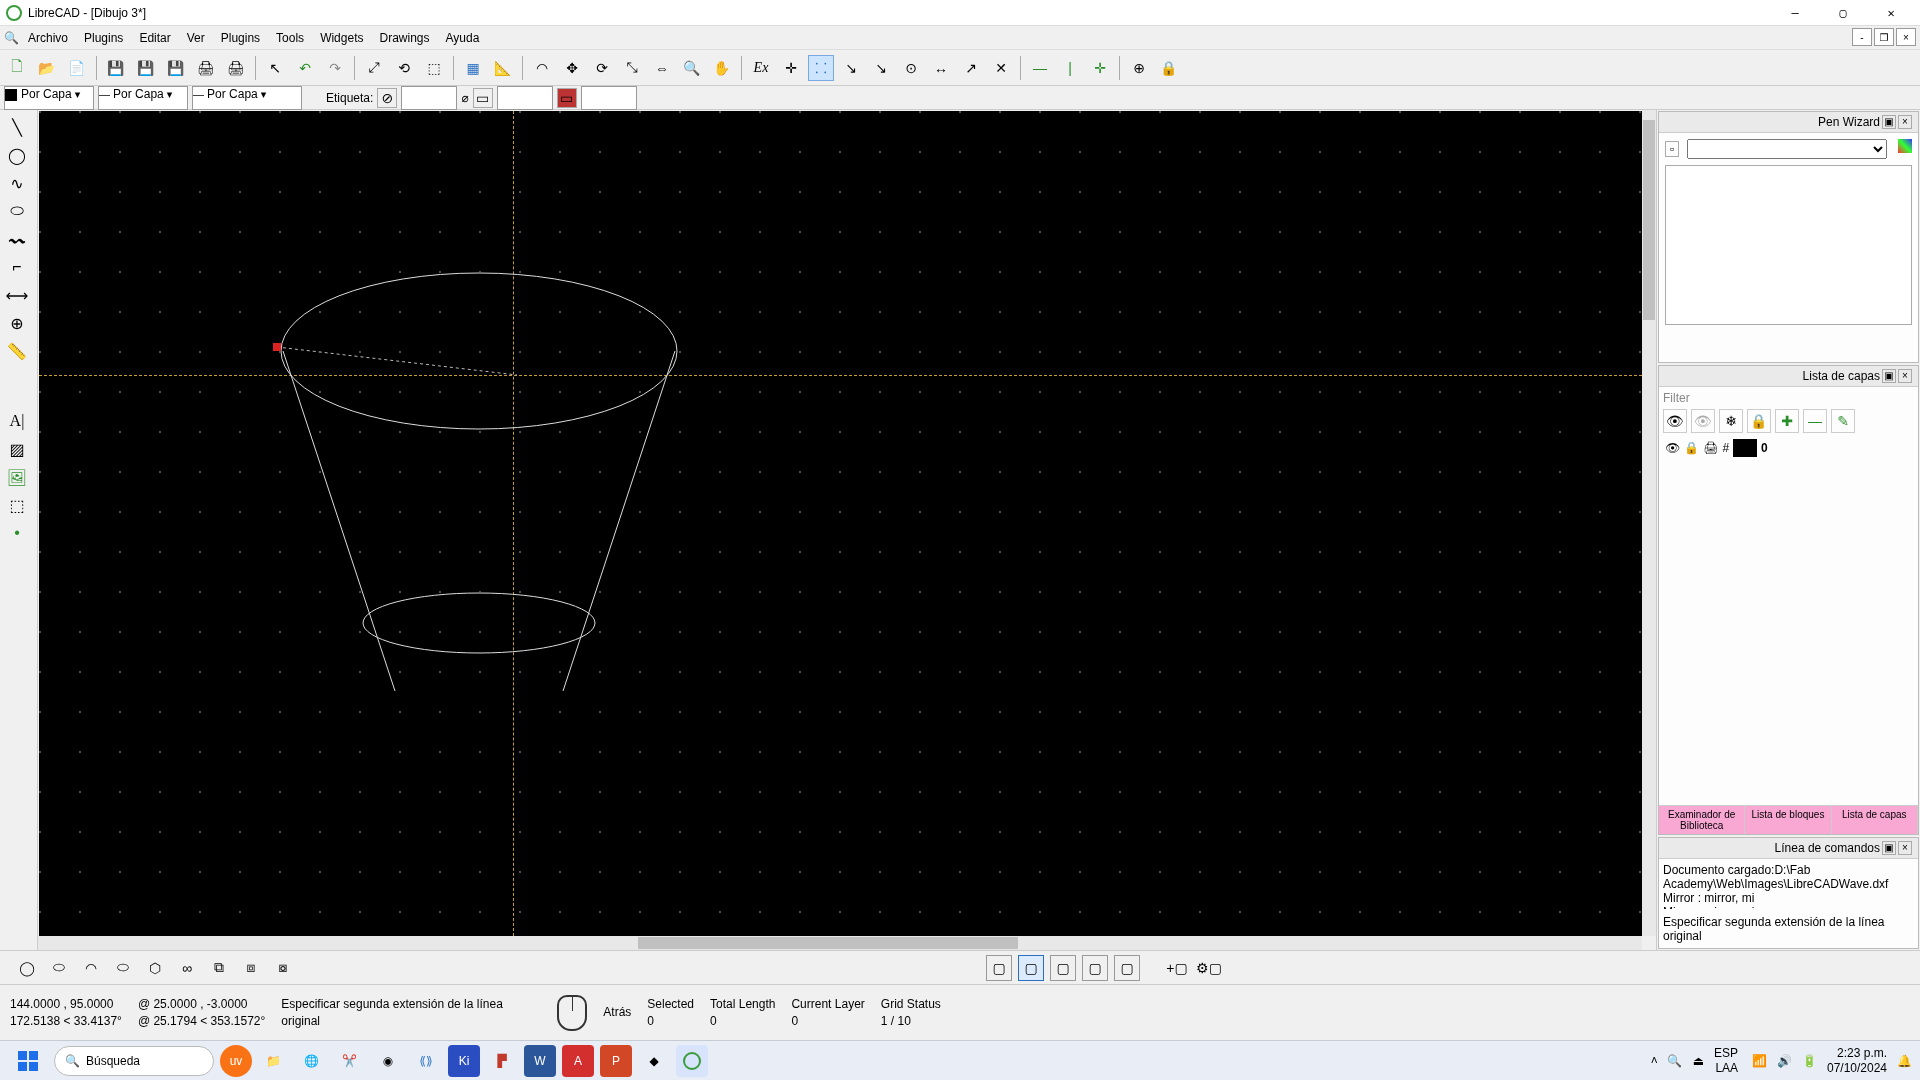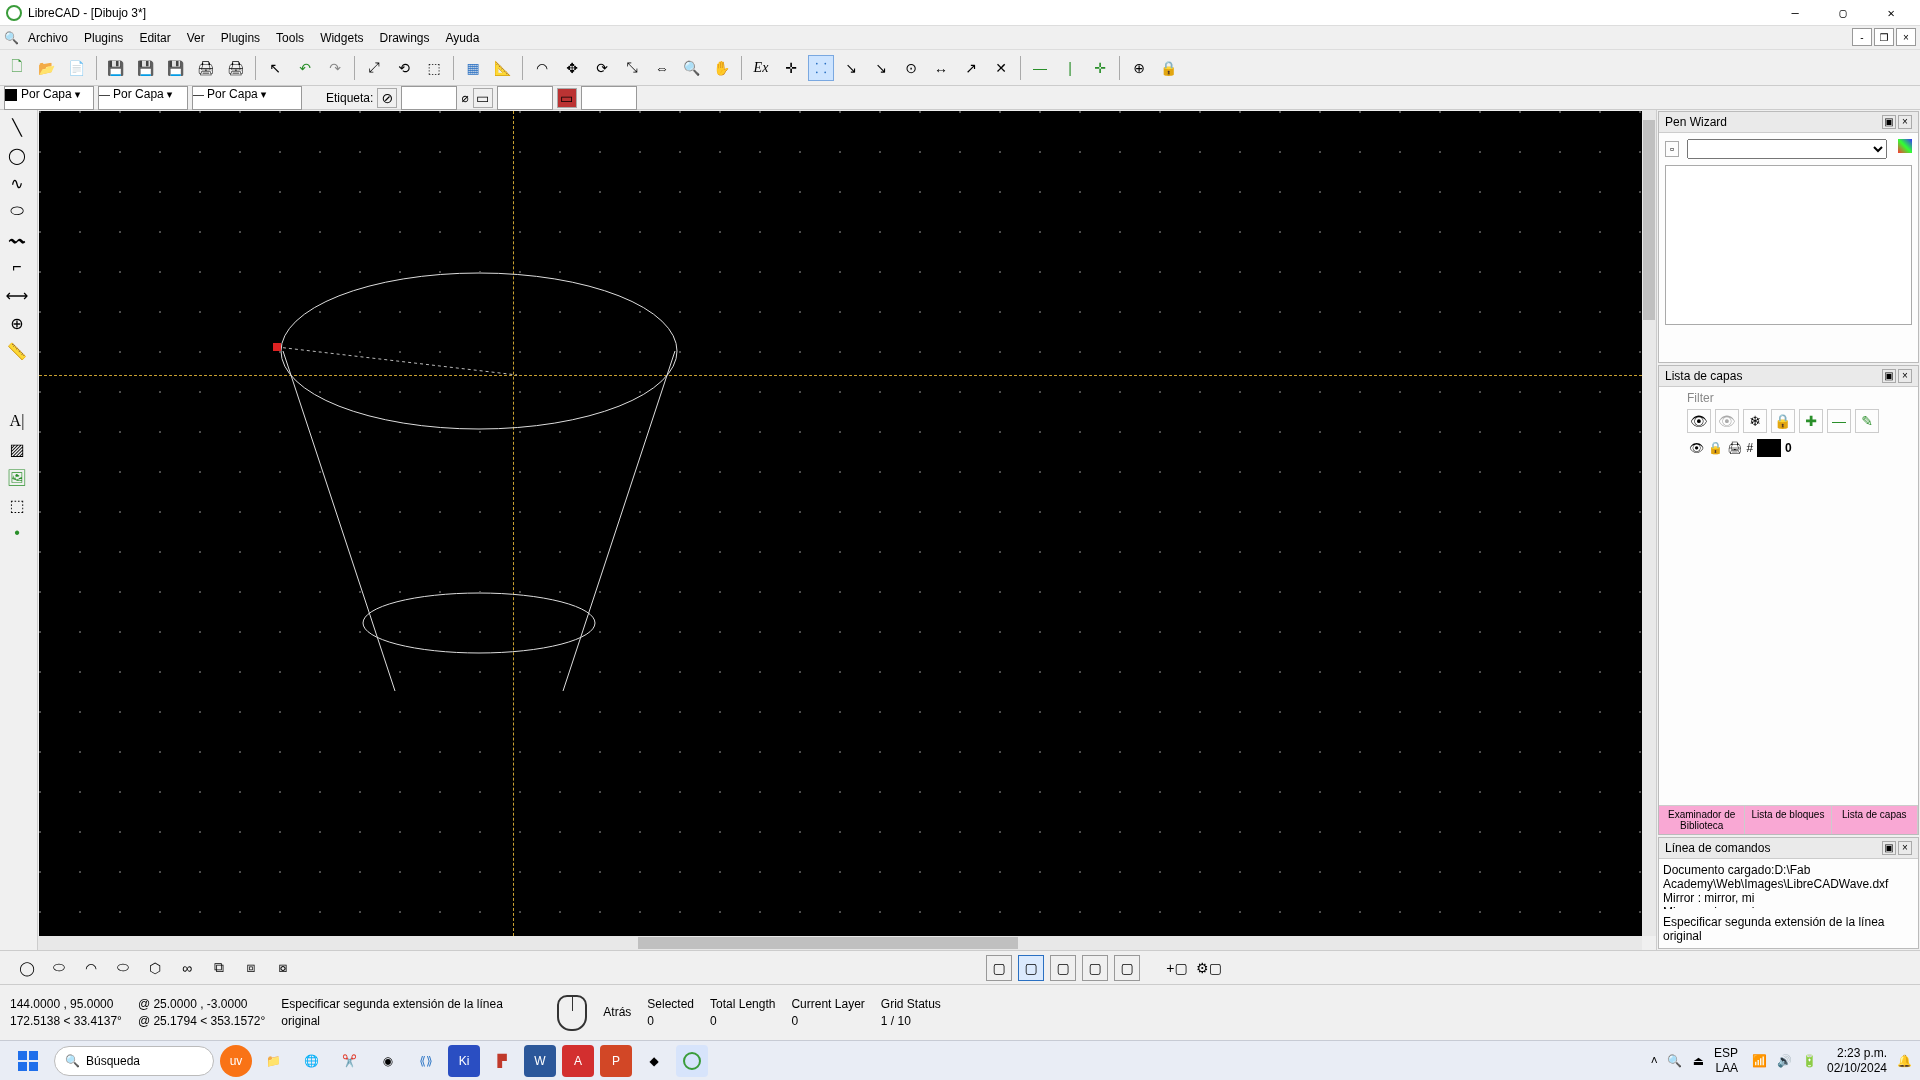--- a/index.html
+++ b/index.html
@@ -31,26 +31,26 @@
 .canvas { position:absolute; left:1px; top:1px; right:14px; bottom:14px; background:#000; overflow:hidden; }
 .crosshair-v { position:absolute; top:0; bottom:0; width:0; border-left:1px dashed #c8a030; }
 .crosshair-h { position:absolute; left:0; right:0; height:0; border-top:1px dashed #c8a030; }
 .vscroll { position:absolute; right:0; top:0; width:14px; bottom:14px; background:#e8e8e8; }
 .vscroll .thumb { position:absolute; left:1px; right:1px; top:10px; height:200px; background:#c0c0c0; }
 .hscroll { position:absolute; left:0; right:14px; bottom:0; height:14px; background:#e8e8e8; }
 .hscroll .thumb { position:absolute; top:1px; bottom:1px; left:600px; width:380px; background:#c0c0c0; }
 .right-panels { width:264px; background:#f0f0f0; border-left:1px solid #ccc; display:flex; flex-direction:column; }
 .panel { border:1px solid #bbb; margin:1px; background:#fdfdfd; display:flex; flex-direction:column; }
 .panel-title { background:#eaeaea; padding:3px 6px; font-size:12px; display:flex; align-items:center; border-bottom:1px solid #ccc; }
-.panel-title span.t { flex:1; }
+.panel-title span.t { flex:1;text-align:right; }
 .panel-title .pbtn { width:14px; height:14px; font-size:10px; text-align:center; margin-left:2px; border:1px solid #aaa; line-height:12px; }
 .pen-wizard-body { padding:6px; }
 .pen-wizard-body select { width:200px; height:20px; }
 .pen-wizard-body .list { border:1px solid #aaa; height:160px; margin-top:6px; background:#fff; }
-.layers-body { flex:1; padding:4px; font-size:11px;margin-left:24px; }
+.layers-body { flex:1; padding:4px; font-size:11px; }
 .layer-toolbar { display:flex; gap:4px; margin:4px 0; }
 .layer-toolbar div { width:24px; height:24px; border:1px solid #ccc; display:flex; align-items:center; justify-content:center; font-size:14px; }
 .layer-row { display:flex; align-items:center; gap:4px; padding:2px; }
 .layer-row .lsw { width:24px; height:18px; background:#000; }
 .layer-tabs { display:flex; border-top:1px solid #ccc; }
 .layer-tabs div { flex:1; text-align:center; font-size:10px; padding:3px 2px; border-right:1px solid #ccc; background:#f9a8d4; }
 .cmd-body { padding:4px; font-size:10px; }
 .cmd-body .log { height:46px; overflow:hidden; }
 .cmd-body .prompt { margin-top:6px; }
 .toolbar2 { height:34px; background:#f0f0f0; display:flex; align-items:center; padding:0 14px; gap:6px; border-top:1px solid #ccc; }
@@ -381,17 +381,17 @@
     <span>⏏</span>
     <div class="clock" style="margin-right:4px">
       <div>ESP</div>
       <div>LAA</div>
     </div>
     <span>📶</span>
     <span>🔊</span>
     <span>🔋</span>
     <div class="clock">
       <div>2:23 p.m.</div>
-      <div>02/10/2024</div>
+      <div>07/10/2024</div>
     </div>
     <span style="color:#2a70c2">🔔</span>
   </div>
 </div>
 
 </body></html>

